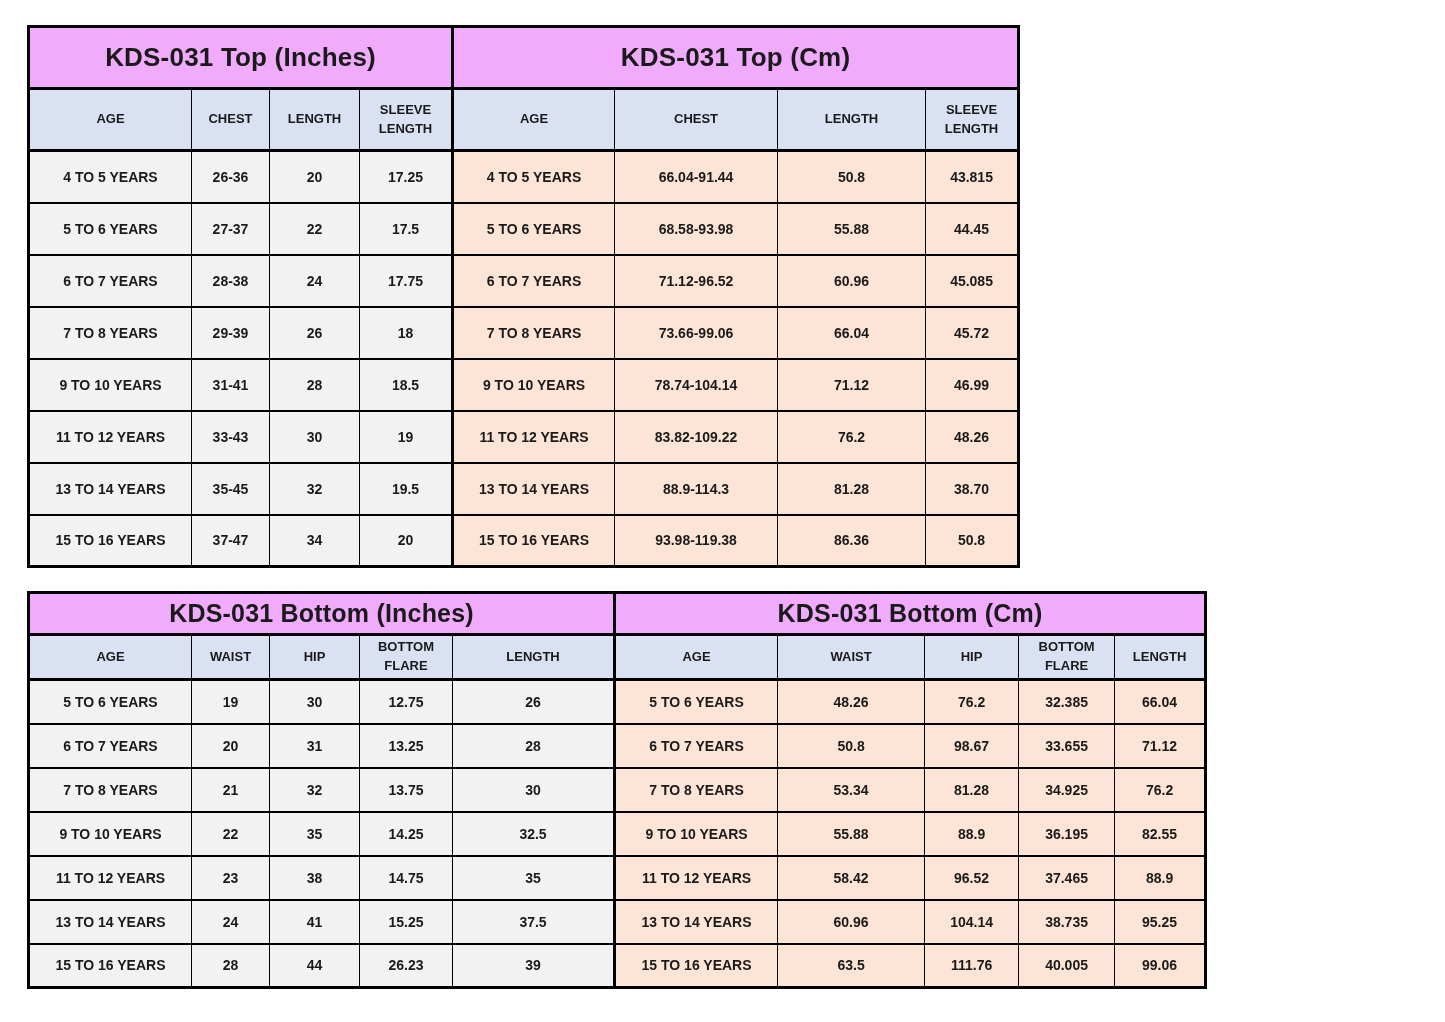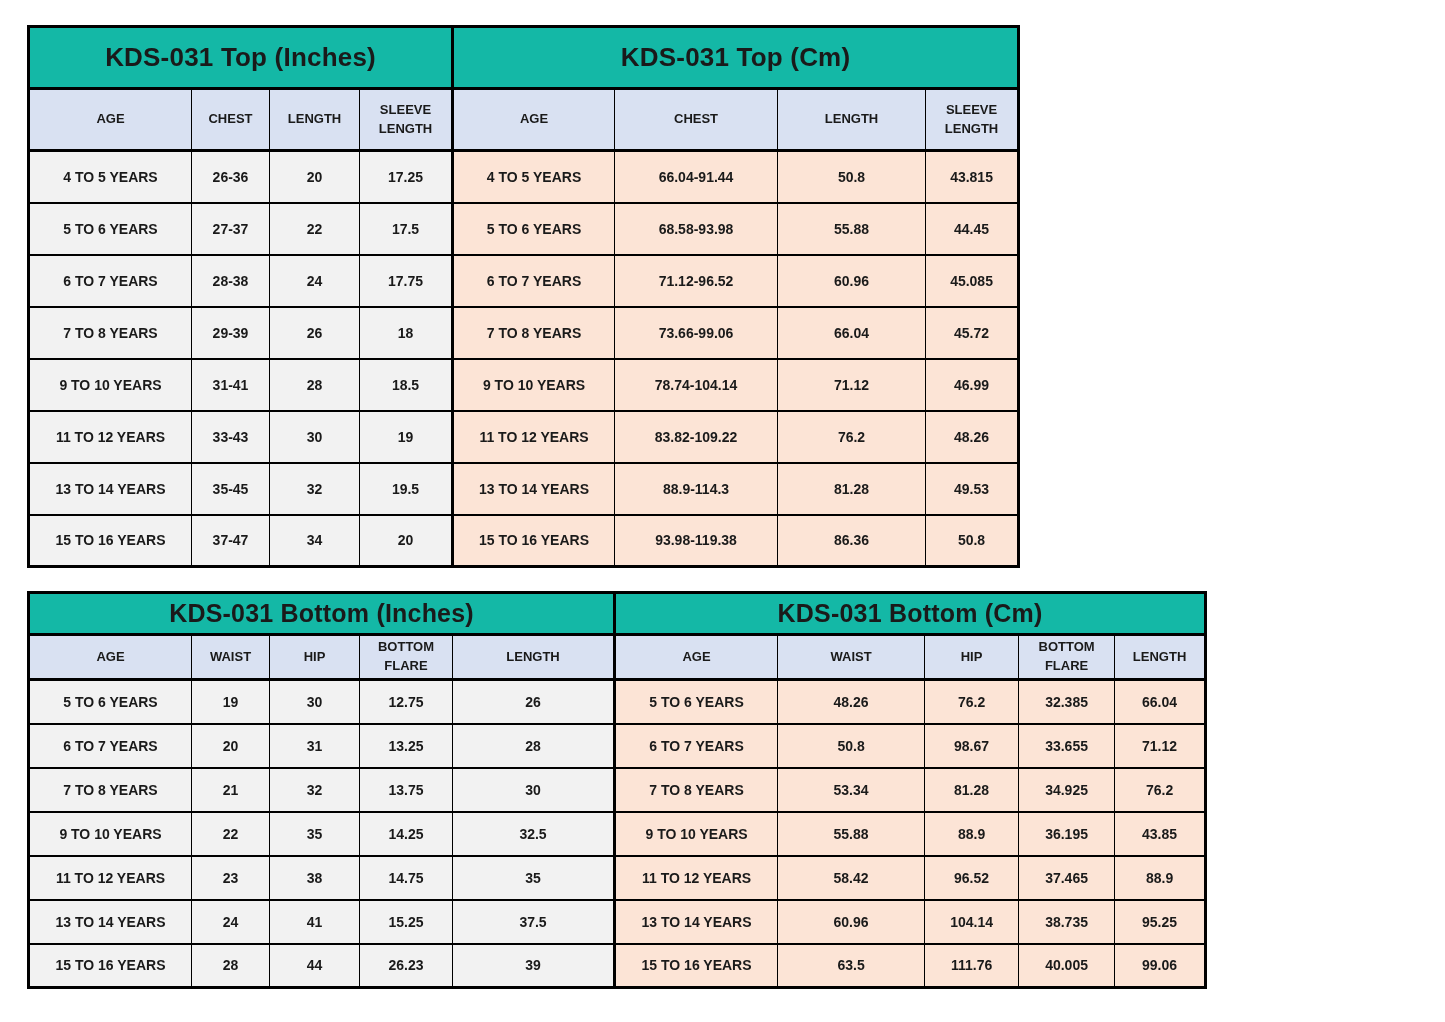--- a/index.html
+++ b/index.html
@@ -29,21 +29,21 @@
     border: 1px solid #000;
     border-top-width: 2px;
     border-bottom-width: 2px;
     text-align: center;
     vertical-align: middle;
     font-weight: bold;
     color: #1a1a1a;
     overflow: hidden;
   }
   .title-cell {
-    background: #14b8a6;
+    background: #f0abfc;
     border-bottom: 3px solid #000;
     font-size: 25px;
     letter-spacing: 0.2px;
   }
   #top-table .title-cell    { height: 62px; font-size: 26px; }
   #bottom-table .title-cell { height: 42px; font-size: 25px; }
 
   .col-header {
     background: #d9e1f2;
     border-bottom: 3px solid #000;
@@ -157,21 +157,21 @@
           <td class="cm">48.26</td>
         </tr>
         <tr>
           <td class="inches">13 TO 14 YEARS</td>
           <td class="inches">35-45</td>
           <td class="inches">32</td>
           <td class="inches">19.5</td>
           <td class="cm section-start">13 TO 14 YEARS</td>
           <td class="cm">88.9-114.3</td>
           <td class="cm">81.28</td>
-          <td class="cm">49.53</td>
+          <td class="cm">38.70</td>
         </tr>
         <tr>
           <td class="inches">15 TO 16 YEARS</td>
           <td class="inches">37-47</td>
           <td class="inches">34</td>
           <td class="inches">20</td>
           <td class="cm section-start">15 TO 16 YEARS</td>
           <td class="cm">93.98-119.38</td>
           <td class="cm">86.36</td>
           <td class="cm">50.8</td>
@@ -250,21 +250,21 @@
         <tr>
           <td class="inches">9 TO 10 YEARS</td>
           <td class="inches">22</td>
           <td class="inches">35</td>
           <td class="inches">14.25</td>
           <td class="inches">32.5</td>
           <td class="cm section-start">9 TO 10 YEARS</td>
           <td class="cm">55.88</td>
           <td class="cm">88.9</td>
           <td class="cm">36.195</td>
-          <td class="cm">43.85</td>
+          <td class="cm">82.55</td>
         </tr>
         <tr>
           <td class="inches">11 TO 12 YEARS</td>
           <td class="inches">23</td>
           <td class="inches">38</td>
           <td class="inches">14.75</td>
           <td class="inches">35</td>
           <td class="cm section-start">11 TO 12 YEARS</td>
           <td class="cm">58.42</td>
           <td class="cm">96.52</td>

